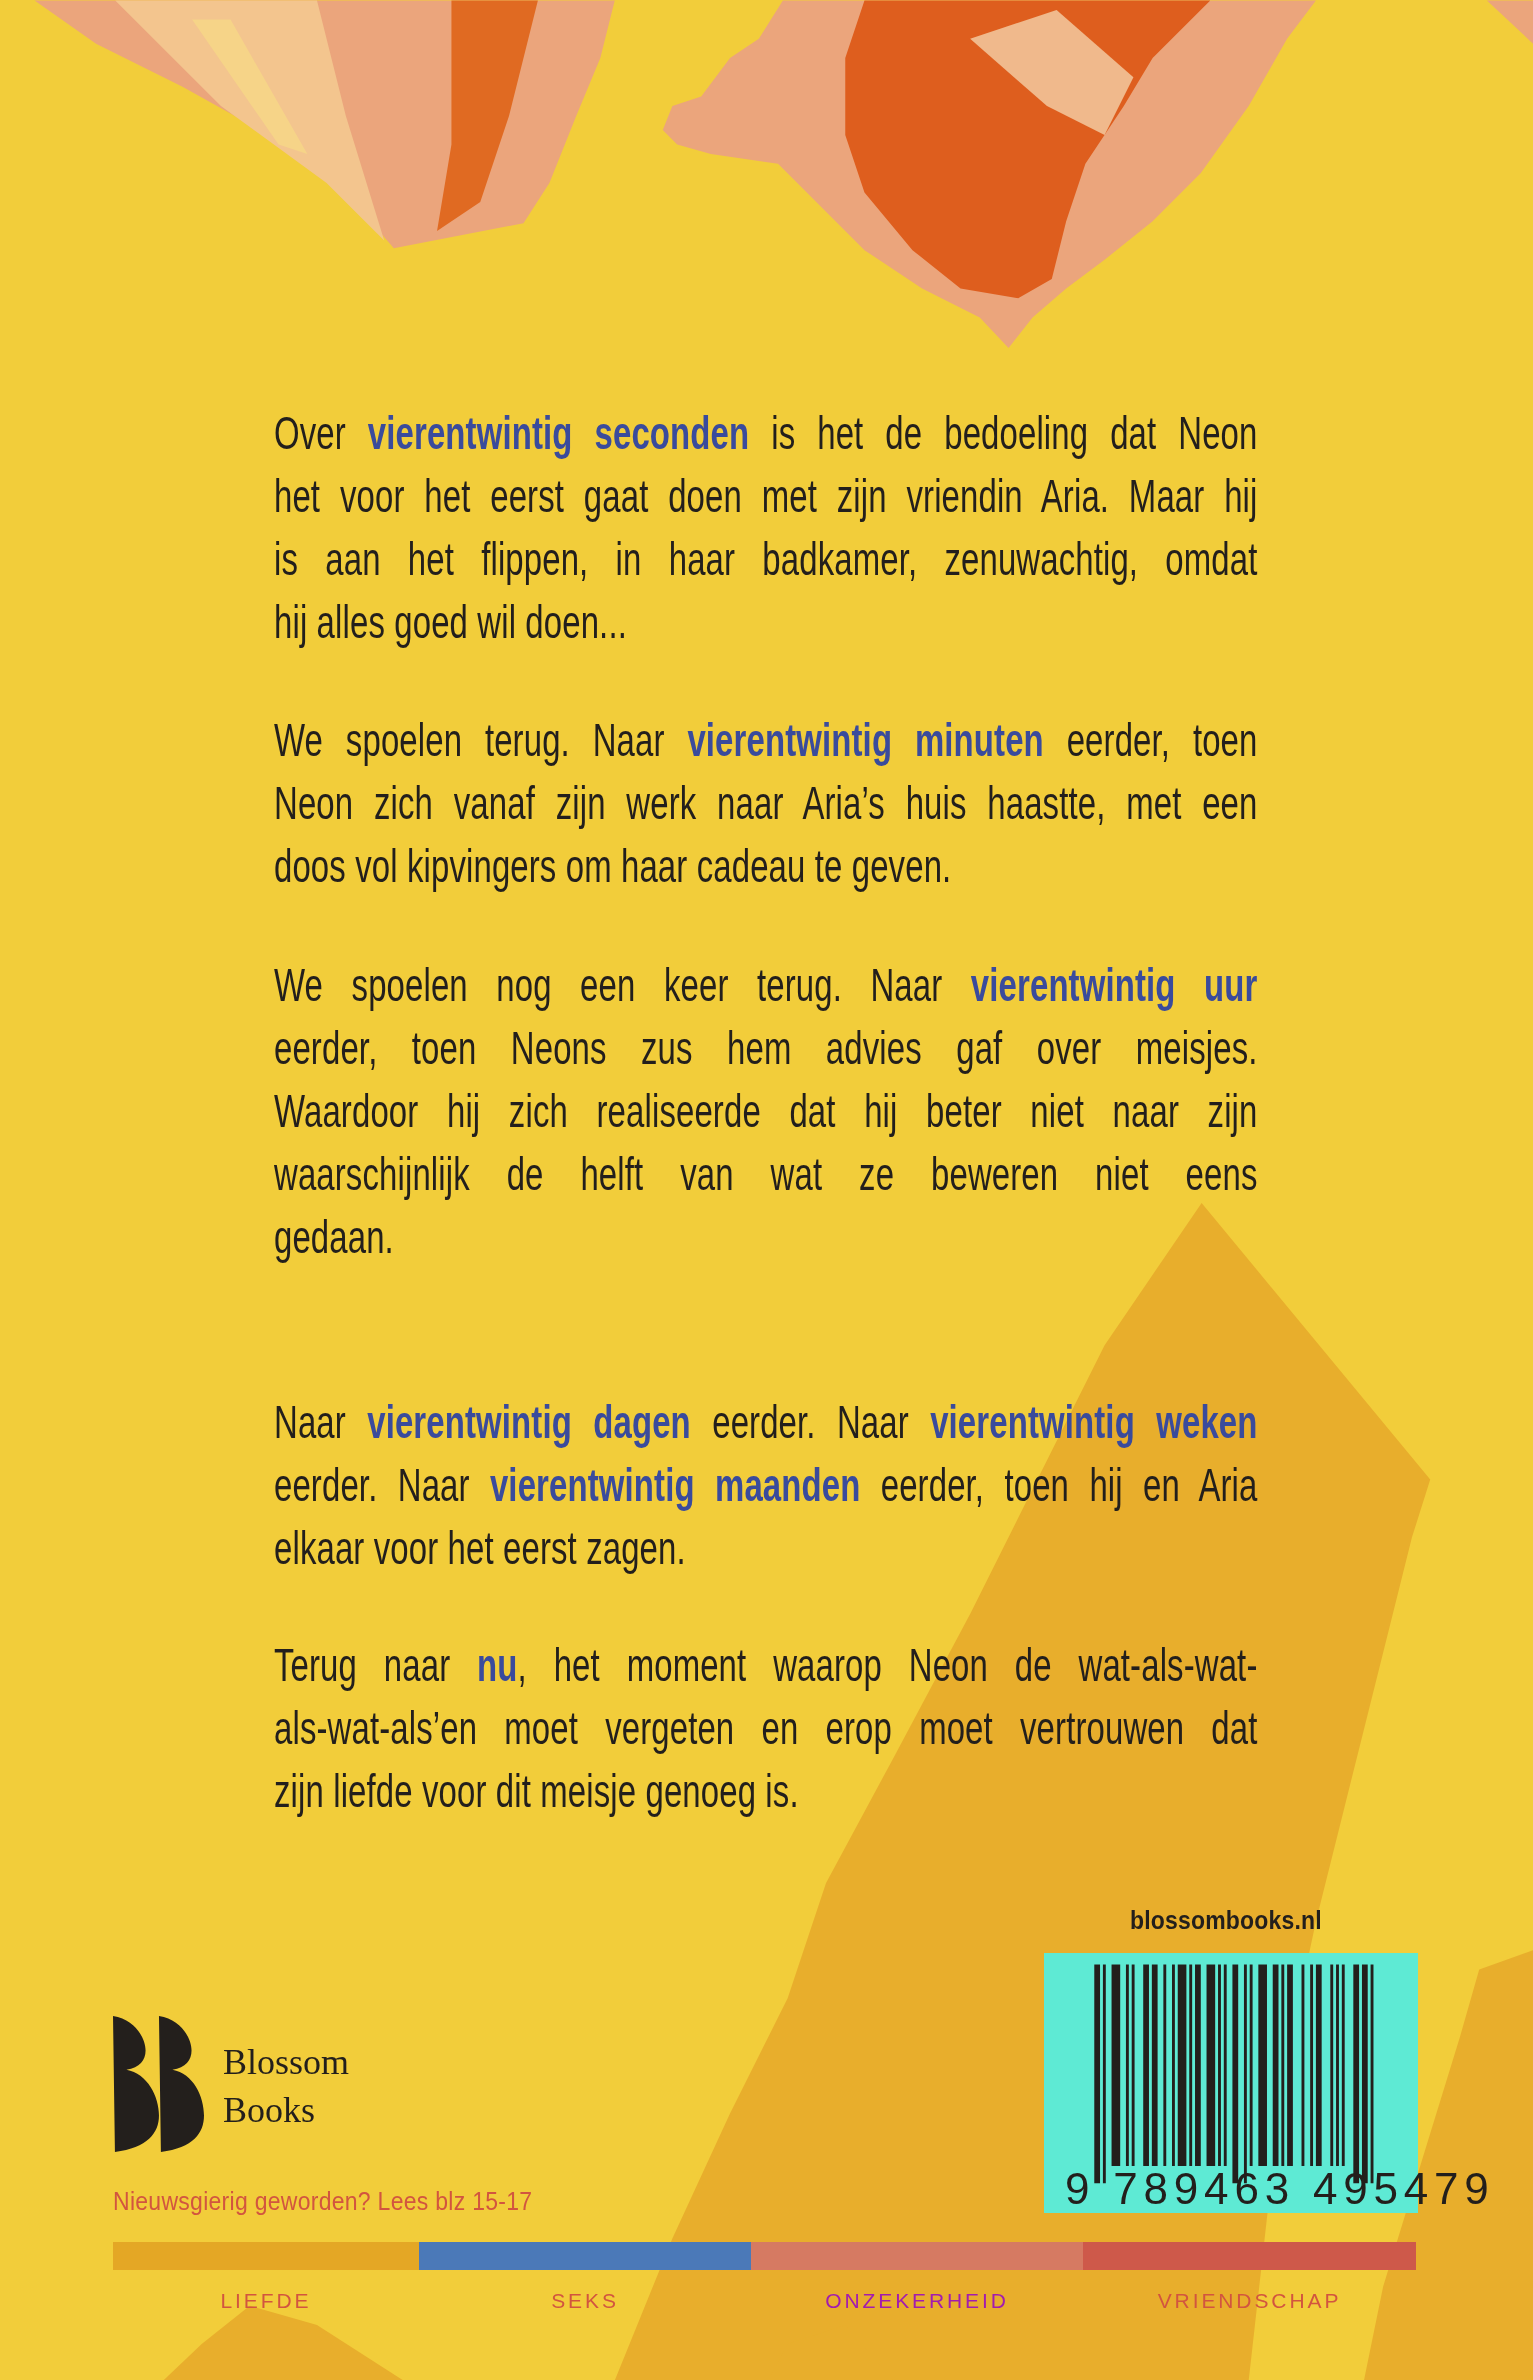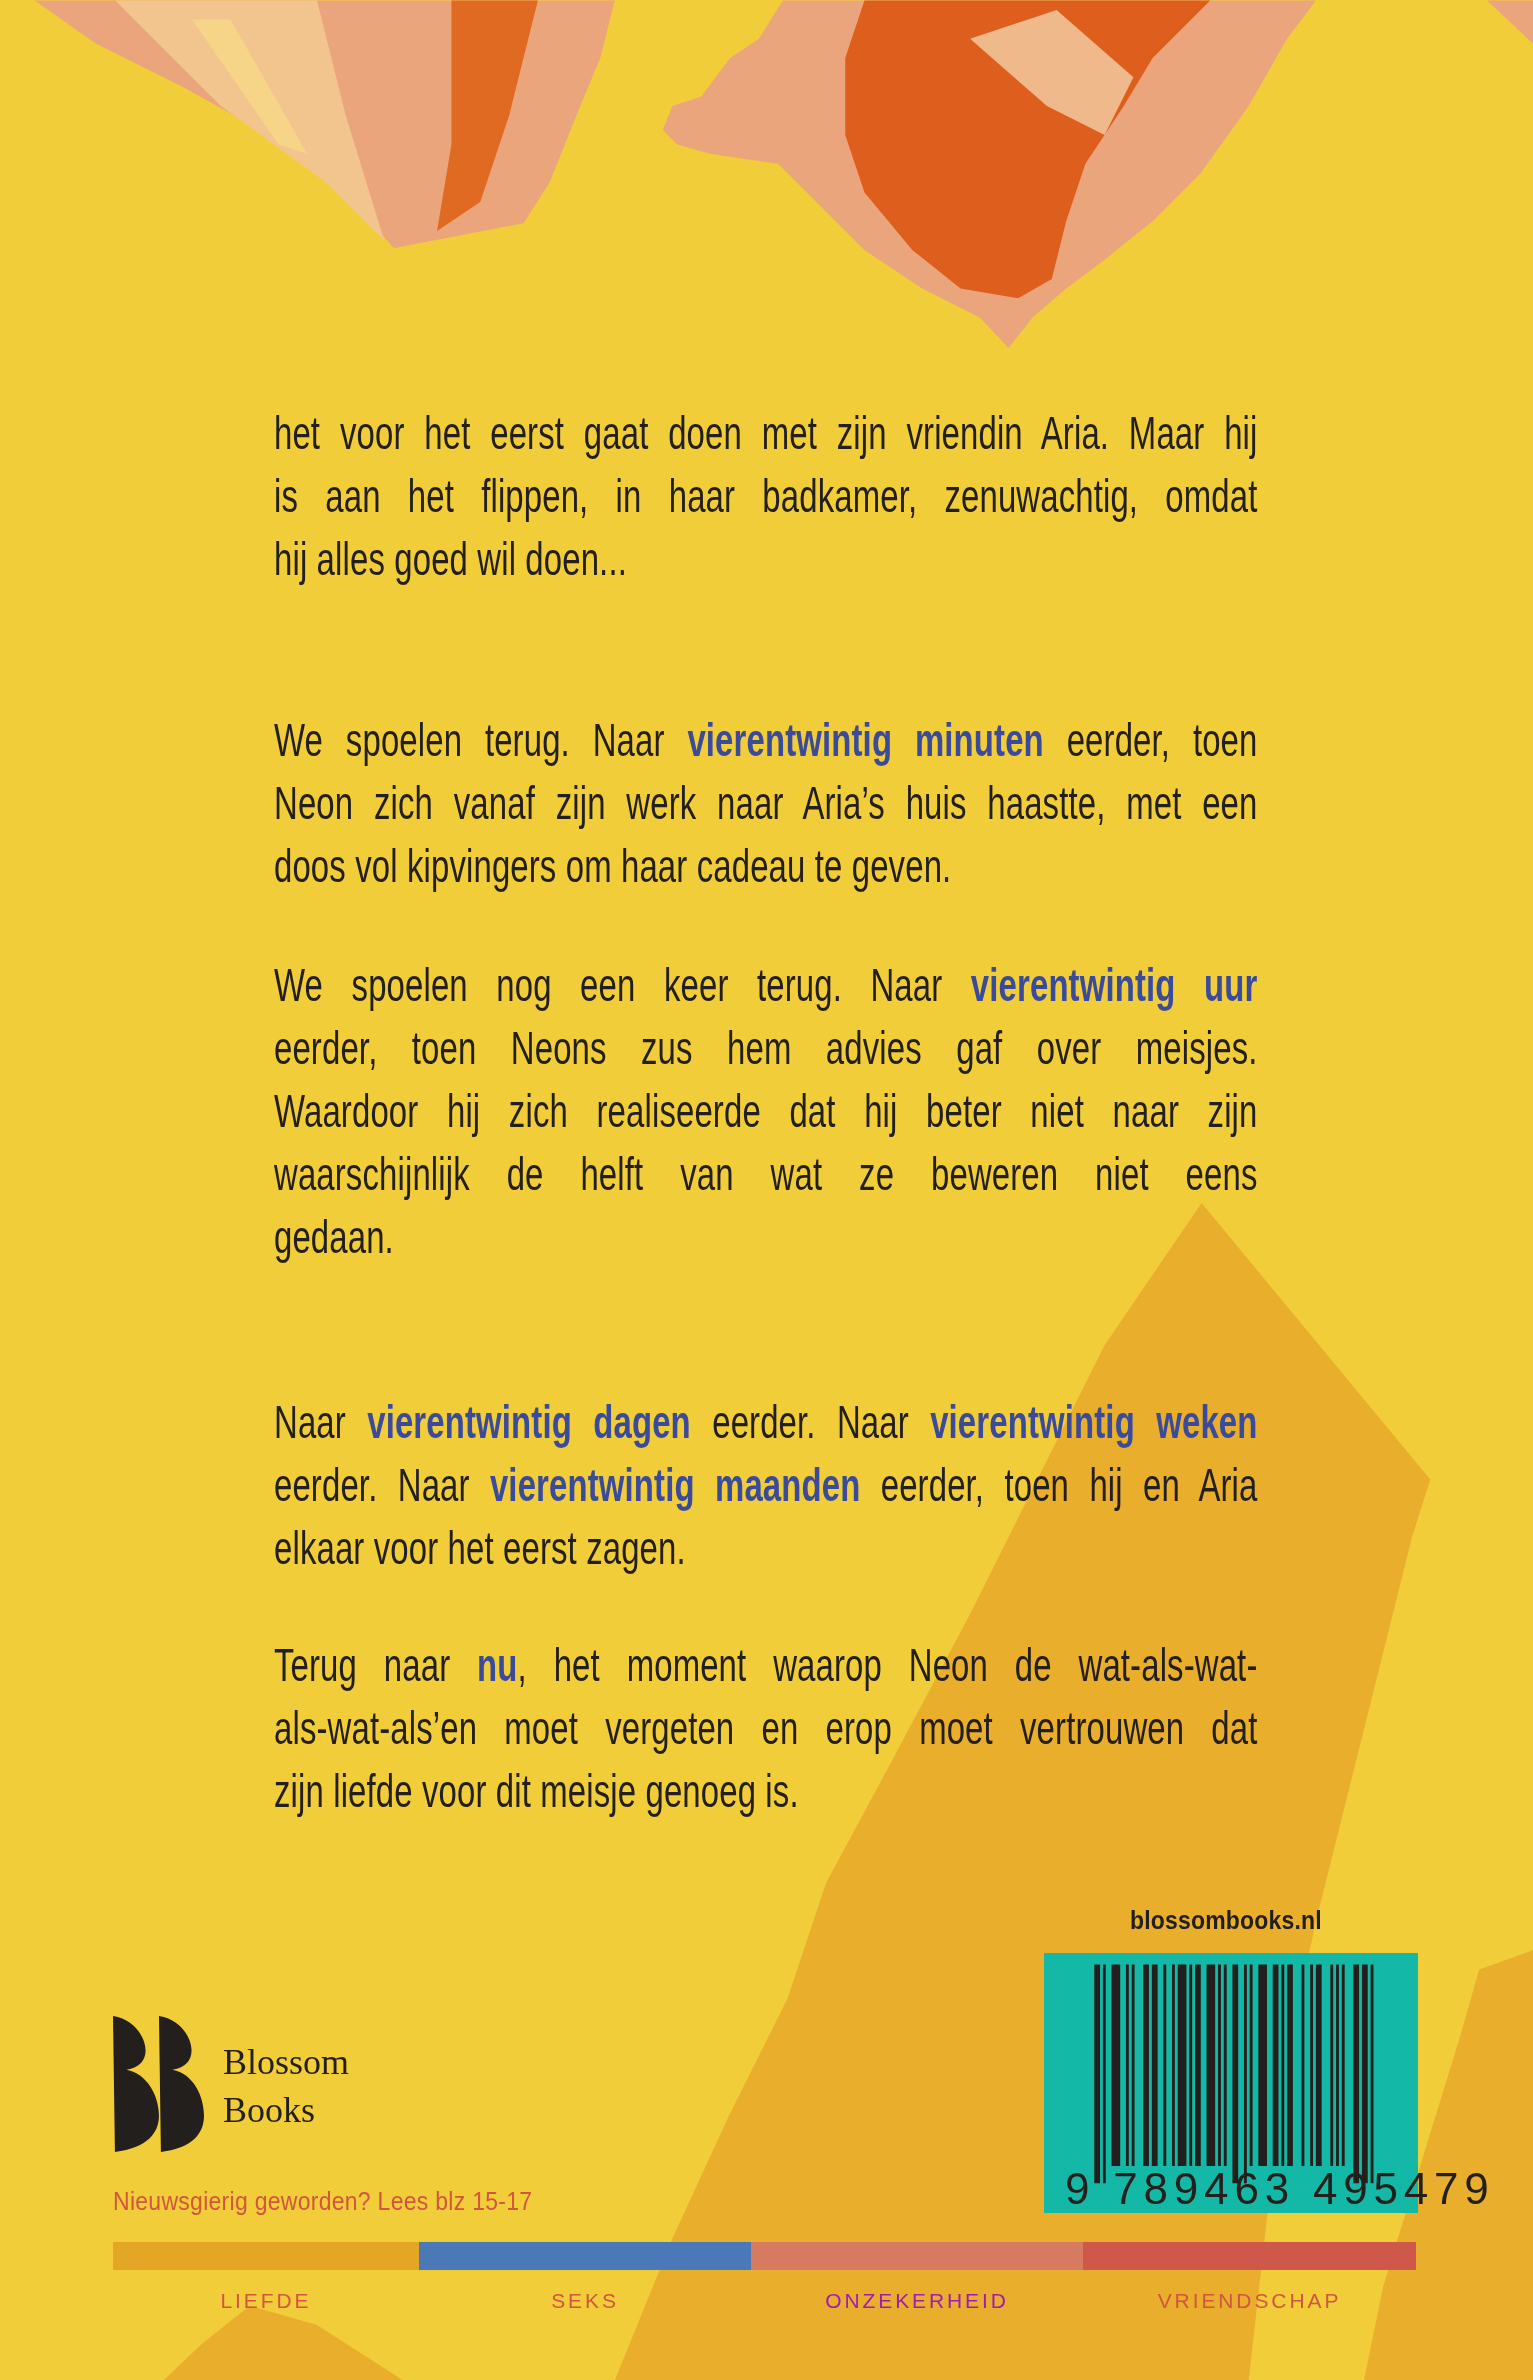--- a/index.html
+++ b/index.html
@@ -17,21 +17,21 @@
     text-align:justify; text-align-last:justify;
     letter-spacing:0.2px;
   }
   .line-inner.last { text-align-last:left; }
   .hl { color:#3A4B9C; font-weight:bold; }
   .logo { position:absolute; left:113px; top:2016px; width:91px; height:136px; }
   .brand { position:absolute; left:223px; top:2038px; font-family:"Liberation Serif", serif; font-size:36px; line-height:48px; color:#231f1c; }
   .brand span { display:block; }
   .tagline { position:absolute; left:113px; top:2187px; font-size:25px; color:#D2553F; letter-spacing:0.3px; transform:scaleX(0.92); transform-origin:left; white-space:nowrap; }
   .website { position:absolute; left:1130px; top:1906px; font-size:25px; font-weight:bold; color:#231f1c; letter-spacing:0.2px; transform:scaleX(0.92); transform-origin:left; white-space:nowrap;}
-  .barcode { position:absolute; left:1044px; top:1953px; width:374px; height:260px; background:#14b8a6; }
+  .barcode { position:absolute; left:1044px; top:1953px; width:374px; height:260px; background:#5eead4; }
   .barcode svg { position:absolute; left:0; top:0; }
   .isbn { position:absolute; left:21px; top:211px; width:331px; font-size:44px; color:#231f1c; letter-spacing:5.8px; white-space:nowrap; }
   .catbar { position:absolute; left:113px; top:2242px; width:1305px; height:28px; display:flex; }
   .seg { height:28px; }
   .catlabels { position:absolute; left:113px; top:2289px; width:1305px; display:flex; }
   .catlabel { text-align:center; font-size:21px; letter-spacing:2.9px; color:#D2553F; }
 </style>
 </head>
 <body>
 
@@ -48,20 +48,23 @@
   <path d="M200 20 L240 20 L320 160 L290 150 Z" fill="#F6D488"></path>
 
   <path d="M815 0 L1370 0 L1340 40 L1300 110 L1250 180 L1200 230 L1150 270 L1110 300 L1075 330 L1050 362 L1020 330 L960 300 L900 260 L855 215 L810 170 L740 160 L705 150 L690 135 L700 110 L730 100 L760 60 L790 40 Z" fill="#EBA57C"></path>
   <path d="M900 0 L1260 0 L1200 60 L1170 110 L1130 170 L1110 230 L1095 290 L1060 310 L1000 300 L950 260 L900 200 L880 140 L880 60 Z" fill="#DE5E1E"></path>
   <path d="M1010 40 L1100 10 L1180 80 L1150 140 L1090 110 Z" fill="#F0B98C"></path>
   <path d="M1548 0 L1596 0 L1596 45 Z" fill="#EBA57C"></path>
 </svg>
 
 <div class="blurb" id="blurb">
     <div class="para" style="top: 393px;">
+      <div class="line">
+        <div class="line-inner"><span>Over </span><span class="hl">vierentwintig seconden</span><span> is het de bedoeling dat Neon</span></div>
+      </div>
       <div class="line">
         <div class="line-inner"><span>het voor het eerst gaat doen met zijn vriendin Aria. Maar hij</span></div>
       </div>
       <div class="line">
         <div class="line-inner"><span>is aan het flippen, in haar badkamer, zenuwachtig, omdat</span></div>
       </div>
       <div class="line">
         <div class="line-inner last"><span>hij alles goed wil doen...</span></div>
       </div>
     </div>

